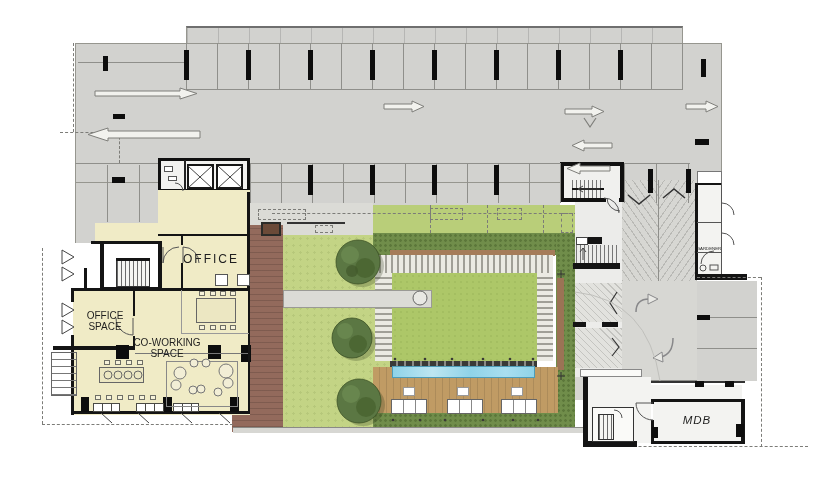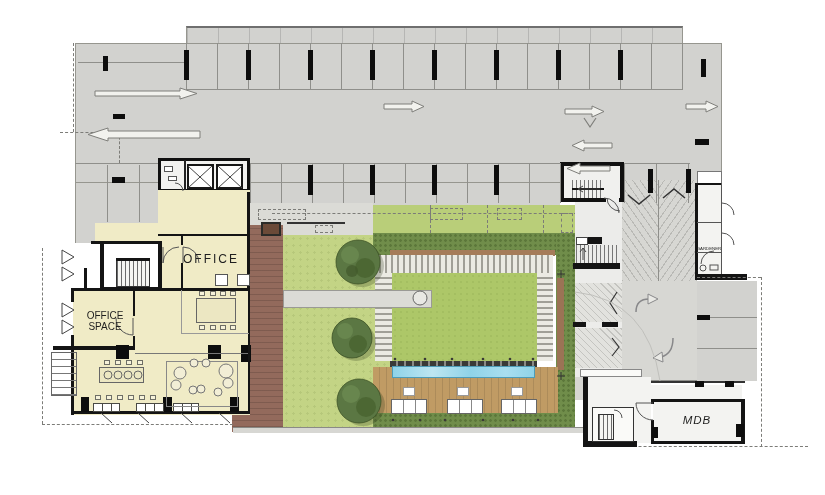--- a/index.html
+++ b/index.html
@@ -358,20 +358,24 @@
 
     <g fill="none" stroke="#555" stroke-width="1">
       <circle cx="703" cy="268" r="3"></circle>
         <rect x="710" y="265" width="8" height="5"></rect>
     </g>
   </svg>
 
   <div class="abs lbl" style="left:183px;top:253px;width:45px;font-size:12px;letter-spacing:2px;">OFFICE</div>
   <div class="abs lbl" style="left:70px;top:311px;width:70px;font-size:10px;">
     <div>OFFICE</div>
+    <div>SPACE</div>
+  </div>
+  <div class="abs lbl" style="left:112px;top:338px;width:110px;font-size:10px;">
+    <div>CO-WORKING</div>
     <div>SPACE</div>
   </div>
   <div class="abs lbl" style="left:692px;top:245px;width:34px;font-size:6px;transform:scale(0.72);transform-origin:center;">GARDENER</div>
   <div class="abs lbl" style="left:653px;top:414px;width:88px;font-size:11.5px;letter-spacing:1px;font-style:italic;">MDB</div>
 <div class="abs stall" style="left: 186px; top: 43px; width: 1px; height: 46px;"></div>
     <div class="abs stall" style="left: 217px; top: 43px; width: 1px; height: 46px;"></div>
     <div class="abs stall" style="left: 248px; top: 43px; width: 1px; height: 46px;"></div>
     <div class="abs stall" style="left: 279px; top: 43px; width: 1px; height: 46px;"></div>
     <div class="abs stall" style="left: 310px; top: 43px; width: 1px; height: 46px;"></div>
     <div class="abs stall" style="left: 341px; top: 43px; width: 1px; height: 46px;"></div>

